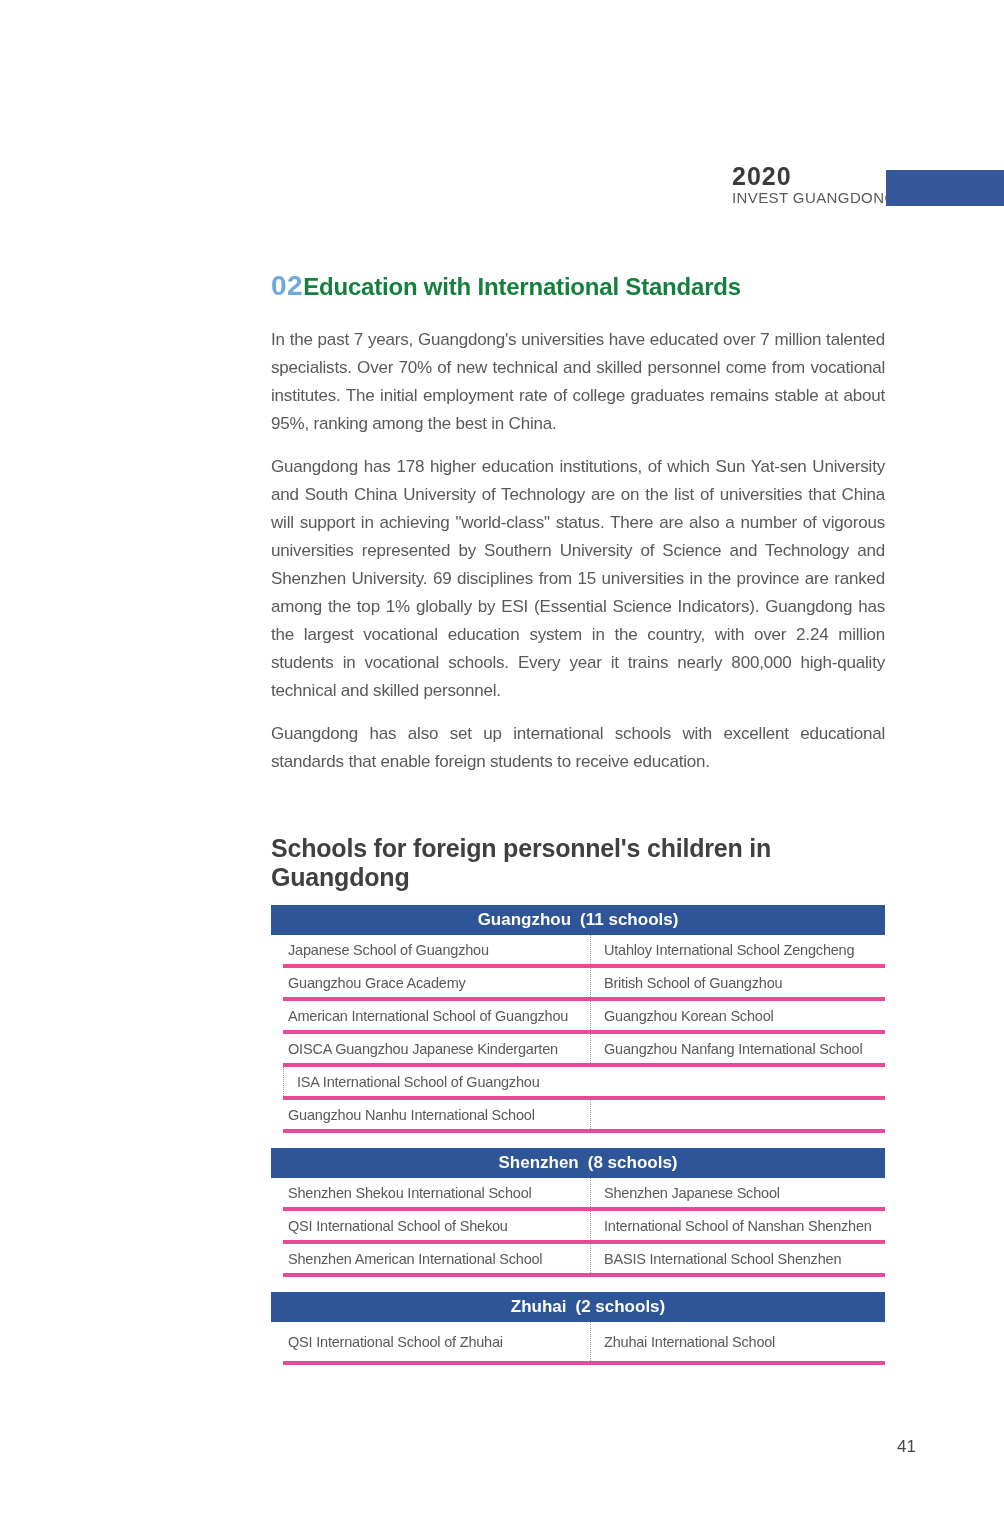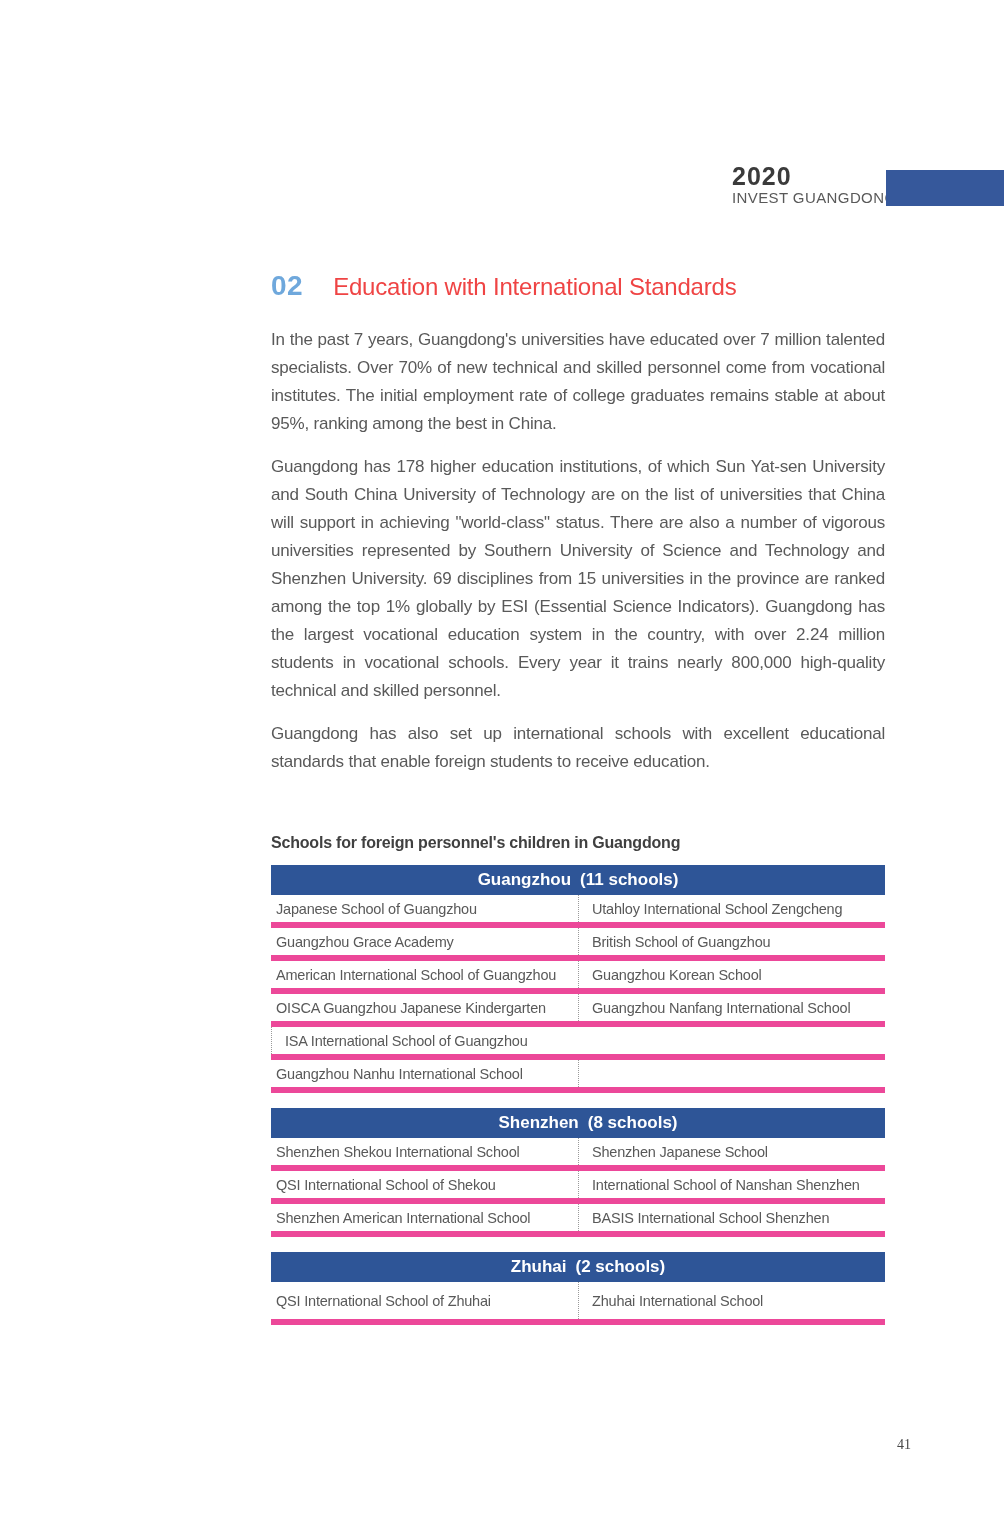--- a/index.html
+++ b/index.html
@@ -23,67 +23,68 @@
     font-size:15px; color:#595959; letter-spacing:0.4px; line-height:18px;
   }
   .corner-bar {
     position:absolute; right:0; top:170px;
     width:118px; height:36px; background:#36589B;
   }
 
   
   .content { position:absolute; left:271px; top:270px; width:614px; }
 
-  .headline { display:flex; align-items:baseline; gap:30px; }
+  .headline { display:flex; align-items:baseline; gap:0; }
   .headline .num {
     color:#6FA8DC; font-size:28px; font-weight:600; letter-spacing:0.5px;
   }
   .headline .title {
-    color:#ef4444; font-size:24px; font-weight:400; letter-spacing:-0.2px;
+    color:#15803d; font-size:24px; font-weight:700; letter-spacing:-0.2px;
   }
 
   .body-par {
     margin-top:15px;
     color:#595959;
     font-size:17px; line-height:28px;
     text-align:justify;
     letter-spacing:-0.2px;
   }
   .body-par.first { margin-top:24px; }
 
   
   .table-title {
     margin-top:58px;
-    color:#404040; font-size:16px; font-weight:700; letter-spacing:-0.2px;
+    color:#404040; font-size:25px; font-weight:700; letter-spacing:-0.2px;
   }
   .schools-table { margin-top:13px; width:614px; }
   .band {
     height:30px; background:#2E5597;
     display:flex; align-items:center; justify-content:center; gap:9px;
     color:#ffffff; font-size:17px; font-weight:700;
   }
   .band.gap { margin-top:15px;padding-left:20px; }
   .trow {
     display:flex; height:33px;
-    border-bottom:6px solid #ec4899;
+    border-bottom:4px solid #ec4899;
+    margin-left:12px;
   }
   .trow.tall { height:43px; }
   .cell {
     display:flex; align-items:center;
     color:#595959; font-size:14.5px; letter-spacing:-0.2px;
     white-space:nowrap; overflow:hidden;
   }
   .cell-l { width:307px; padding-left:5px; }
   .cell-r { flex:1; padding-left:13px; border-left:1px dotted #9a9a9a; }
 
   
   .page-num {
     position:absolute; left:897px; top:1437px;
-    font-family:Liberation Serif, serif;
-    font-size:14px; color:#474747;
+    font-family:Liberation Sans, sans-serif;
+    font-size:17px; color:#474747;
   }
 </style>
 </head>
 <body>
 
 <div id="page">
 
   <div class="brand-block">
     <div class="brand-year">2020</div>
     <div class="brand-name">INVEST GUANGDONG</div>

